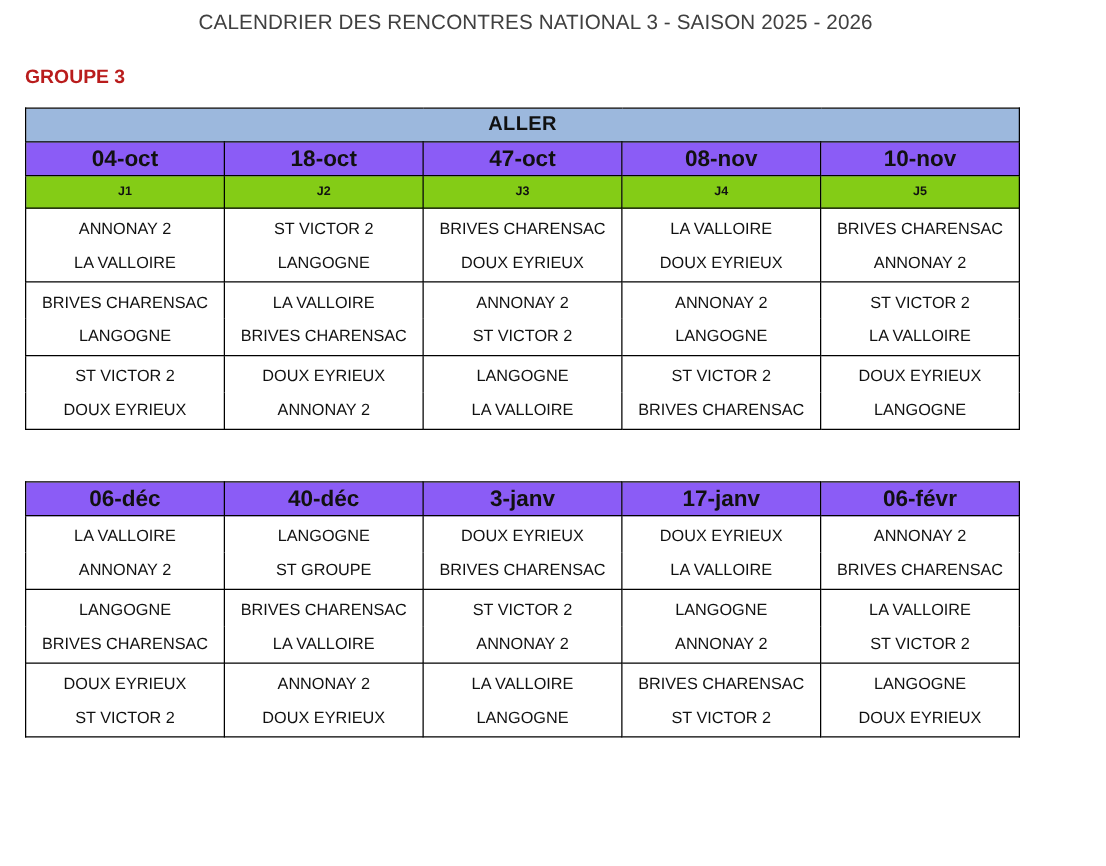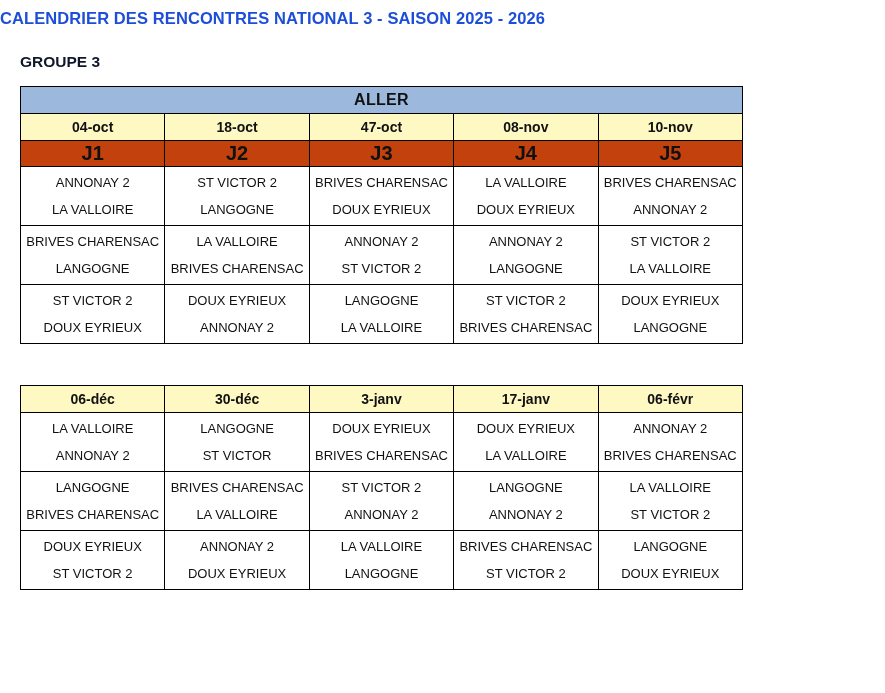--- a/index.html
+++ b/index.html
@@ -14,69 +14,70 @@
     color: #000000;
     overflow: hidden;
   }
   .page {
     position: relative;
     width: 885px;
     height: 693px;
     box-sizing: border-box;
   }
   .main-title {
+    text-align: center;
     font-size: 16.5px;
-    font-weight: bold;
-    color: #1d4ed8;
+    font-weight: normal;
+    color: #404040;
     letter-spacing: 0.1px;
     padding-top: 9px;
     padding-right: 28px;
   }
   .group-title {
     font-size: 15.5px;
     font-weight: bold;
-    color: #0f172a;
+    color: #b91c1c;
     margin-top: 25px;
     margin-left: 20px;
   }
   .sched-table {
     border-collapse: collapse;
     table-layout: fixed;
     margin-left: 20px;
     margin-top: 15px;
-    width: 723px;
+    width: 796px;
     border: 1.5px solid #000;
     padding-left: 12px;
   }
   .sched-table td {
     border: 1px solid #000;
     text-align: center;
     font-size: 13px;
     color: #111;
     padding: 0;
     height: 29px;
     vertical-align: middle;
   }
   .sched-table td.phase {
     background: #9cb8dd;
     font-weight: bold;
     font-size: 16px;
     height: 26px;
     letter-spacing: 0.3px;
   }
   .sched-table td.date {
-    background: #fef9c3;
-    font-weight: bold;
-    font-size: 14px;
+    background: #8b5cf6;
+    font-weight: bold;
+    font-size: 18px;
     height: 26px;
   }
   .sched-table td.round {
-    background: #c2410c;
-    font-weight: bold;
-    font-size: 20px;
+    background: #84cc16;
+    font-weight: bold;
+    font-size: 10px;
     height: 25px;
     margin-top: 16px;
   }
   .sched-table td.team-home {
     border-bottom: none;
     height: 27px;
     padding-top: 2px;
   }
   .sched-table td.team-away {
     border-top: none;
@@ -162,36 +163,36 @@
       </tr>
     </tbody>
   </table>
 
   <div class="block-gap"></div>
 
   <table class="sched-table">
     <tbody>
       <tr>
         <td class="date">06-déc</td>
-        <td class="date">30-déc</td>
+        <td class="date">40-déc</td>
         <td class="date">3-janv</td>
         <td class="date">17-janv</td>
         <td class="date">06-févr</td>
       </tr>
 
       <tr>
         <td class="team-home">LA VALLOIRE</td>
         <td class="team-home">LANGOGNE</td>
         <td class="team-home">DOUX EYRIEUX</td>
         <td class="team-home">DOUX EYRIEUX</td>
         <td class="team-home">ANNONAY 2</td>
       </tr>
       <tr>
         <td class="team-away">ANNONAY 2</td>
-        <td class="team-away">ST VICTOR</td>
+        <td class="team-away">ST GROUPE</td>
         <td class="team-away">BRIVES CHARENSAC</td>
         <td class="team-away">LA VALLOIRE</td>
         <td class="team-away">BRIVES CHARENSAC</td>
       </tr>
 
       <tr>
         <td class="team-home">LANGOGNE</td>
         <td class="team-home">BRIVES CHARENSAC</td>
         <td class="team-home">ST VICTOR 2</td>
         <td class="team-home">LANGOGNE</td>

